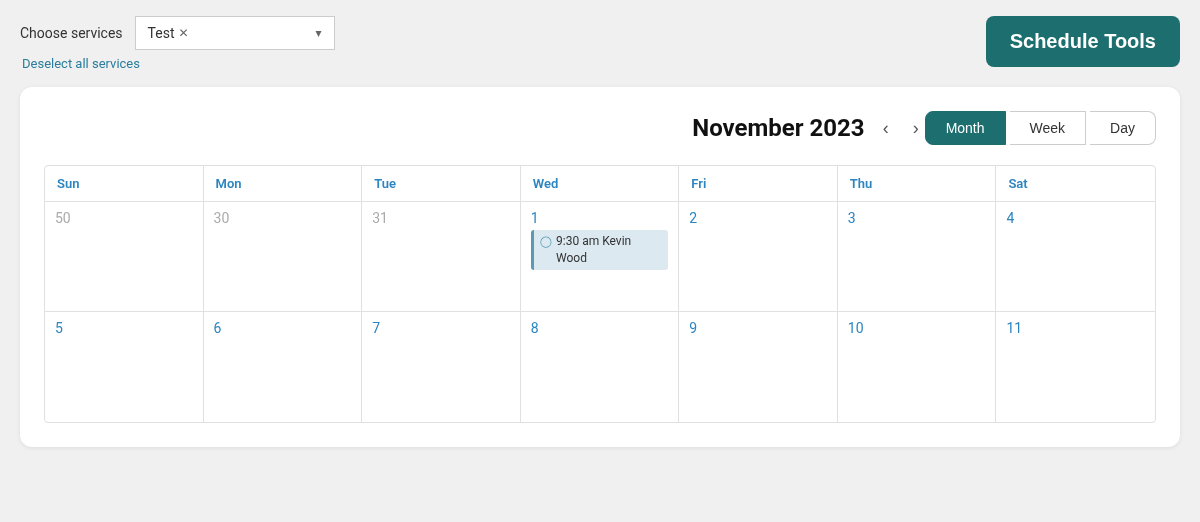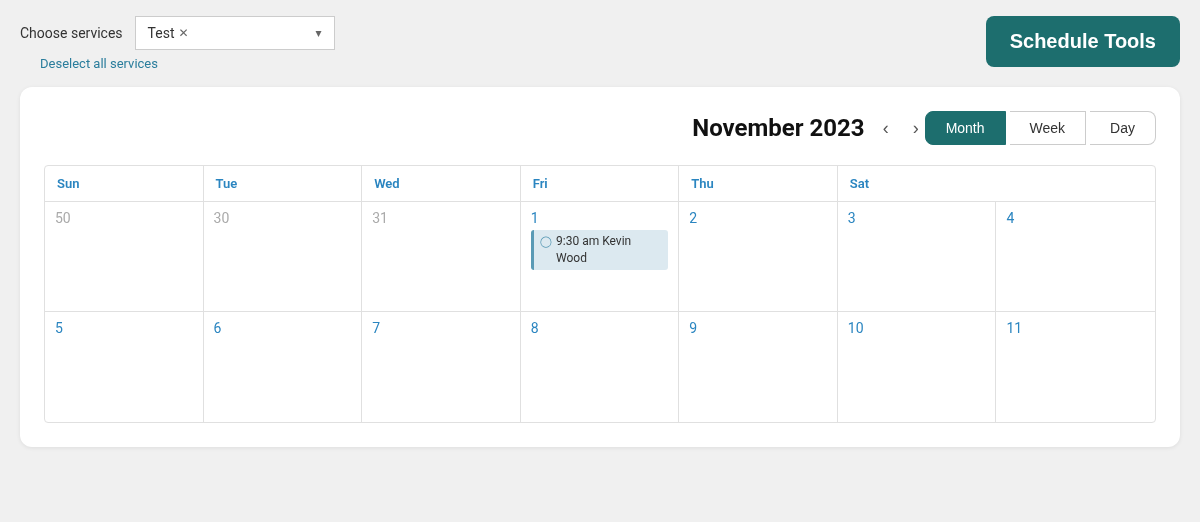--- a/index.html
+++ b/index.html
@@ -65,21 +65,21 @@
     .chevron-down {
       color: #666;
       font-size: 12px;
       margin-left: 8px;
     }
     .deselect-link {
       font-size: 13px;
       color: #2a7d9c;
       cursor: pointer;
       text-decoration: none;
-      margin-left: 20px;
+      margin-left: 2px;
     }
 
     .schedule-tools-btn {
       background: #1d6e6e;
       color: #fff;
       border: none;
       border-radius: 8px;
       padding: 14px 24px;
       font-size: 20px;
       font-weight: 600;
@@ -246,20 +246,21 @@
     <div class="view-toggle">
       <button class="view-btn active">Month</button>
       <button class="view-btn">Week</button>
       <button class="view-btn">Day</button>
     </div>
   </div>
 
   <div class="calendar-grid">
     <div class="calendar-days-header">
       <div class="day-header">Sun</div>
+      <div class="day-header">Mon</div>
       <div class="day-header">Tue</div>
       <div class="day-header">Wed</div>
       <div class="day-header">Fri</div>
       <div class="day-header">Thu</div>
       <div class="day-header">Sat</div>
     </div>
     <div class="calendar-body">
 
       <div class="calendar-cell">
         <span class="cell-date other-month">50</span>

